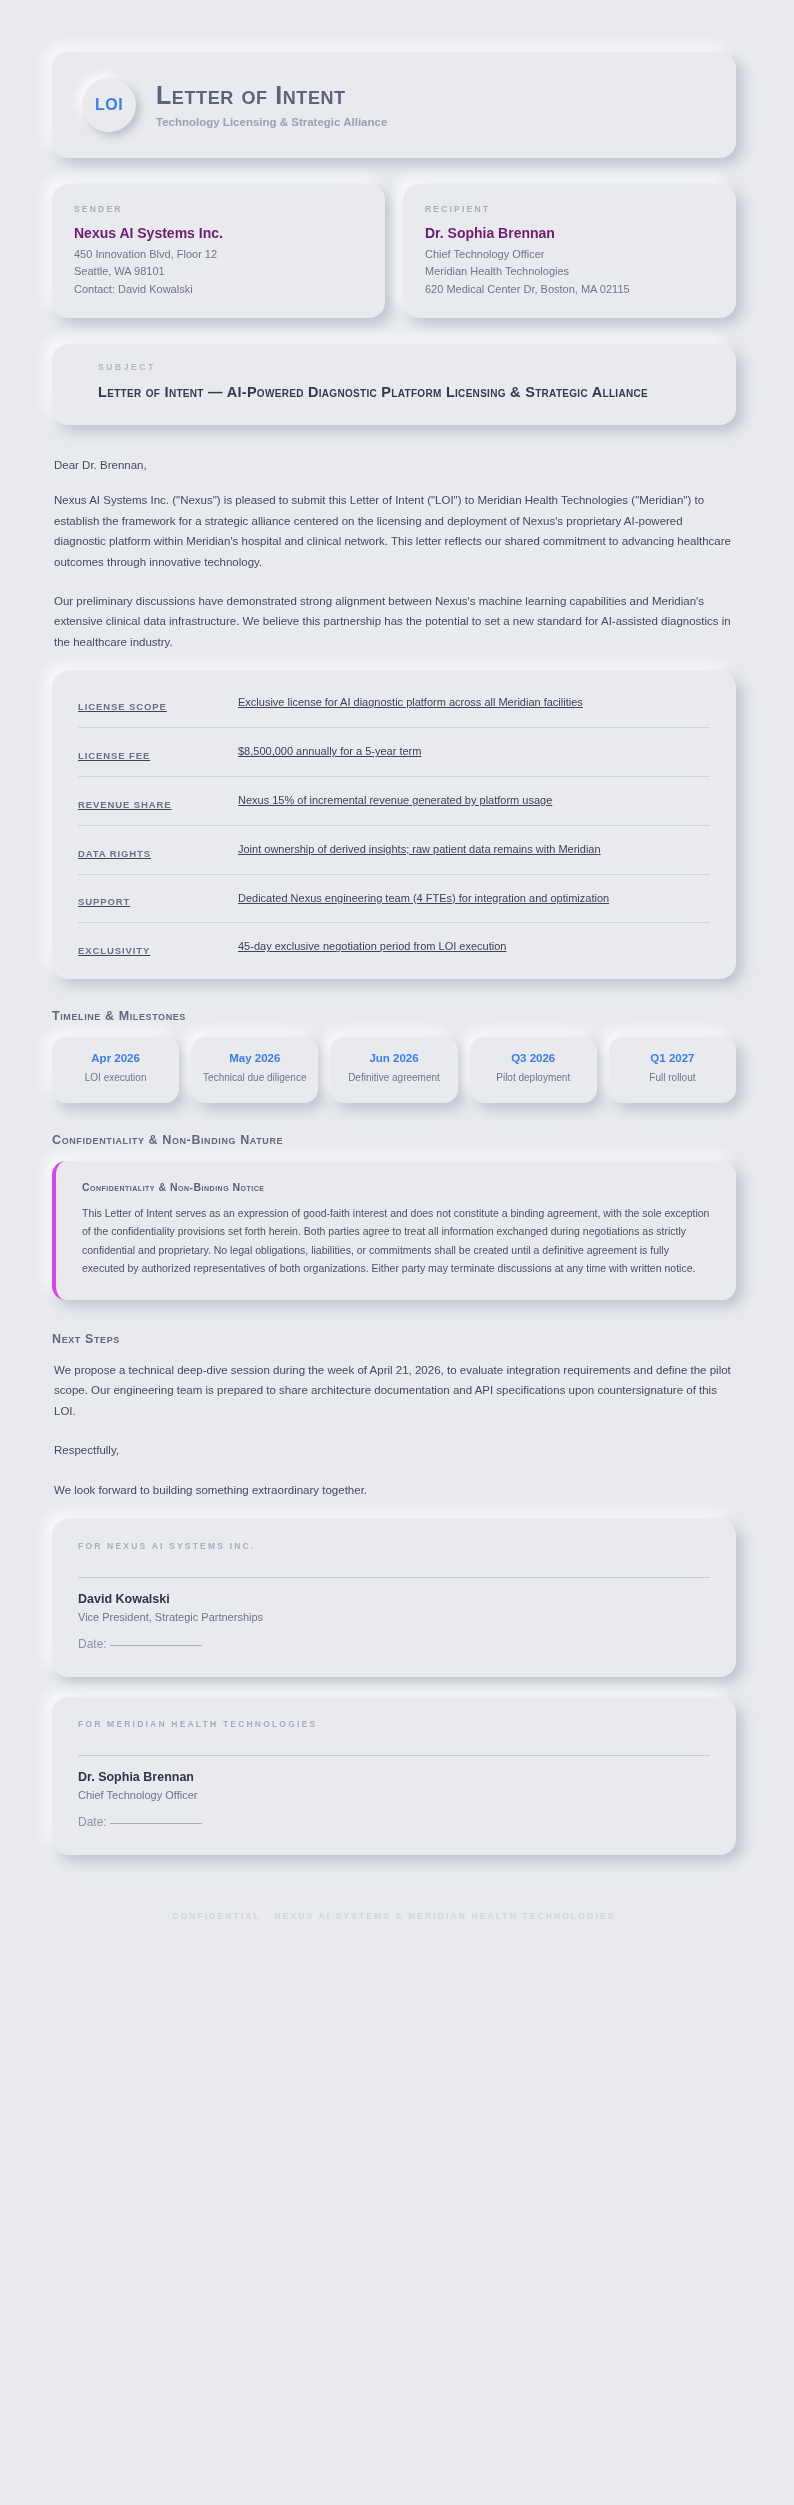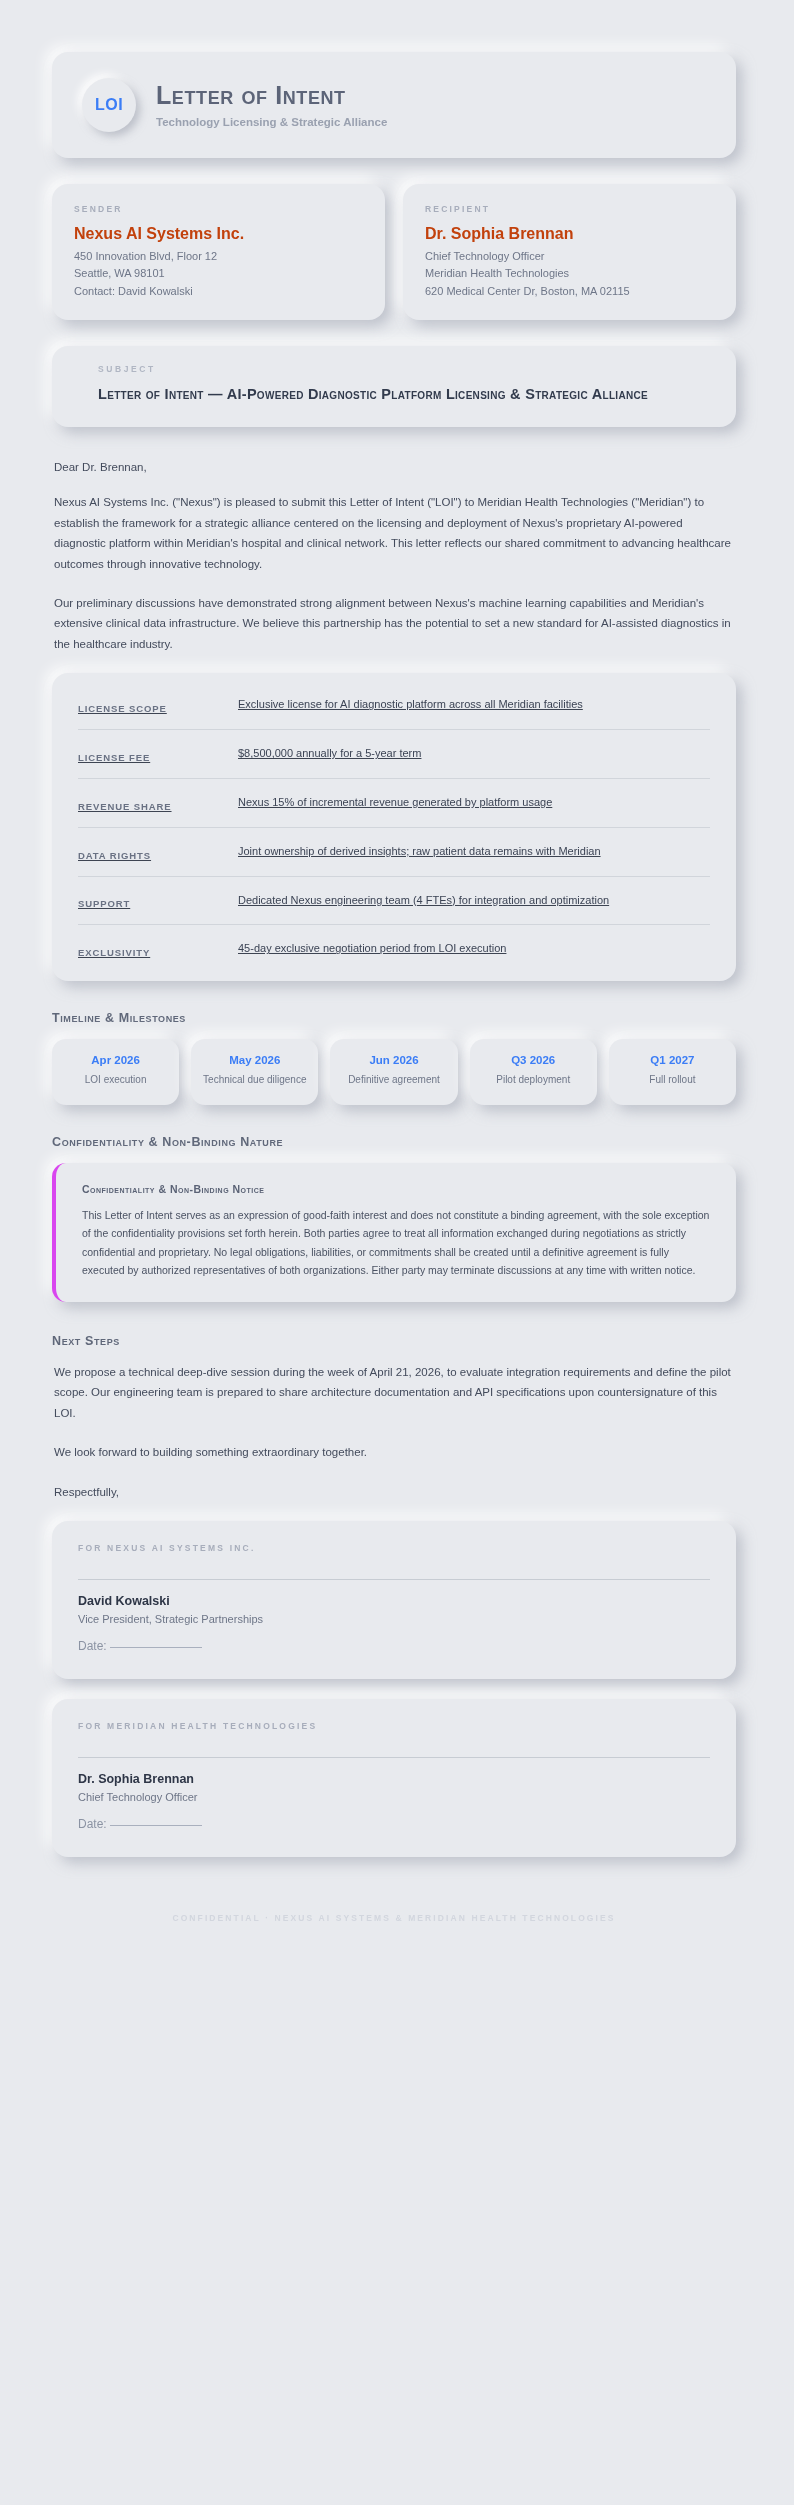--- a/index.html
+++ b/index.html
@@ -76,23 +76,23 @@
     min-height: 104px;
   }
   .party-label {
     font-size: 8.5px;
     letter-spacing: 2.2px;
     font-weight: bold;
     color: #a7adbb;
     margin-bottom: 11px;
   }
   .party-name {
-    font-size: 16px;
-    font-weight: bold;
-    color: #c2410c;
+    font-size: 14px;
+    font-weight: bold;
+    color: #701a75;
     margin-bottom: 5px;
   }
   .party-line {
     font-size: 11px;
     color: #6e7688;
     line-height: 1.58;
   }
 
   
   .subject-card {
@@ -358,22 +358,22 @@
 
   <div class="section-heading">Confidentiality &amp; Non-Binding Nature</div>
   <div class="neu notice-wrap">
     <div class="notice-title">Confidentiality &amp; Non-Binding Notice</div>
     <div class="notice-body">This Letter of Intent serves as an expression of good-faith interest and does not constitute a binding agreement, with the sole exception of the confidentiality provisions set forth herein. Both parties agree to treat all information exchanged during negotiations as strictly confidential and proprietary. No legal obligations, liabilities, or commitments shall be created until a definitive agreement is fully executed by authorized representatives of both organizations. Either party may terminate discussions at any time with written notice.</div>
   </div>
 
   <div class="section-heading">Next Steps</div>
   <div class="body-section">
     <div class="para">We propose a technical deep-dive session during the week of April 21, 2026, to evaluate integration requirements and define the pilot scope. Our engineering team is prepared to share architecture documentation and API specifications upon countersignature of this LOI.</div>
+    <div class="para">Respectfully,</div>
     <div class="para">We look forward to building something extraordinary together.</div>
-    <div class="para">Respectfully,</div>
   </div>
 
   <div class="neu sig-card">
     <div class="sig-label">FOR NEXUS AI SYSTEMS INC.</div>
     <div class="sig-rule"></div>
     <div class="sig-name">David Kowalski</div>
     <div class="sig-role">Vice President, Strategic Partnerships</div>
     <div class="sig-date"><span>Date:</span><span class="blank"></span></div>
   </div>
 

